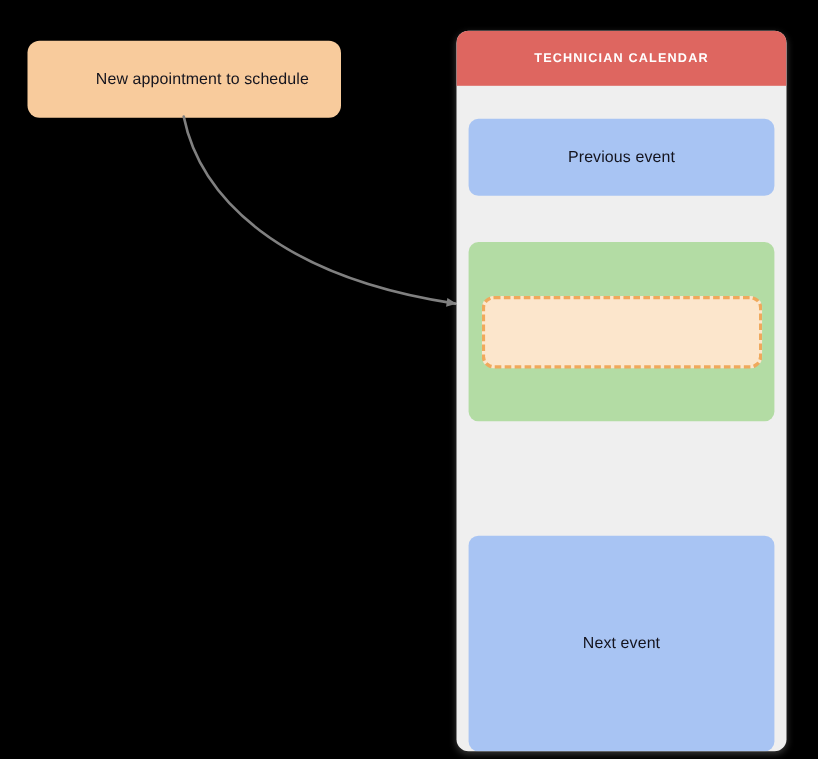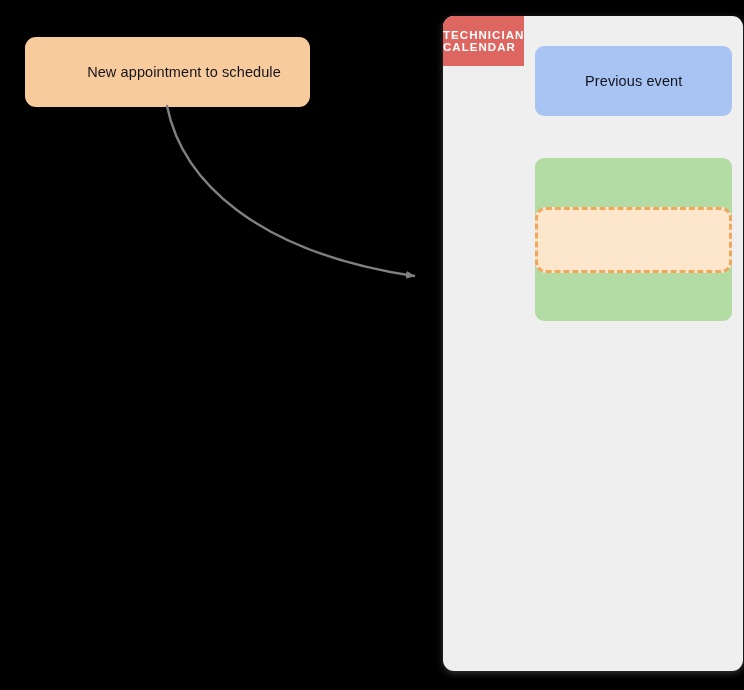--- a/index.html
+++ b/index.html
@@ -47,30 +47,29 @@
     top: 0;
     width: 744px;
     height: 690px;
     pointer-events: none;
   }
 
   
   .calendar-panel {
     position: absolute;
     left: 415px;
-    top: 16px;
+    top: 28px;
     width: 300px;
     height: 655px;
     background: #EFEFEF;
     border-radius: 11px;
     box-shadow: 0 2px 7px rgba(255,255,255,0.22);
     overflow: hidden;
     display: flex;
-    flex-direction: row;
-    margin-left: 28px;
+    flex-direction: column;
   }
   .calendar-header {
     height: 50px;
     flex: 0 0 50px;
     background: #DE6660;
     display: flex;
     align-items: center;
     justify-content: center;
   }
   .calendar-header-title {
@@ -157,17 +156,20 @@
     <div class="calendar-body">
 
       <div class="event-block event-previous">
         <span class="event-label">Previous event</span>
       </div>
 
       <div class="event-block event-slot-open">
         <div class="drop-placeholder"></div>
       </div>
 
+      <div class="event-block event-next">
+        <span class="event-label">Next event</span>
+      </div>
 
     </div>
   </div>
 
 </div>
 
 </body></html>

